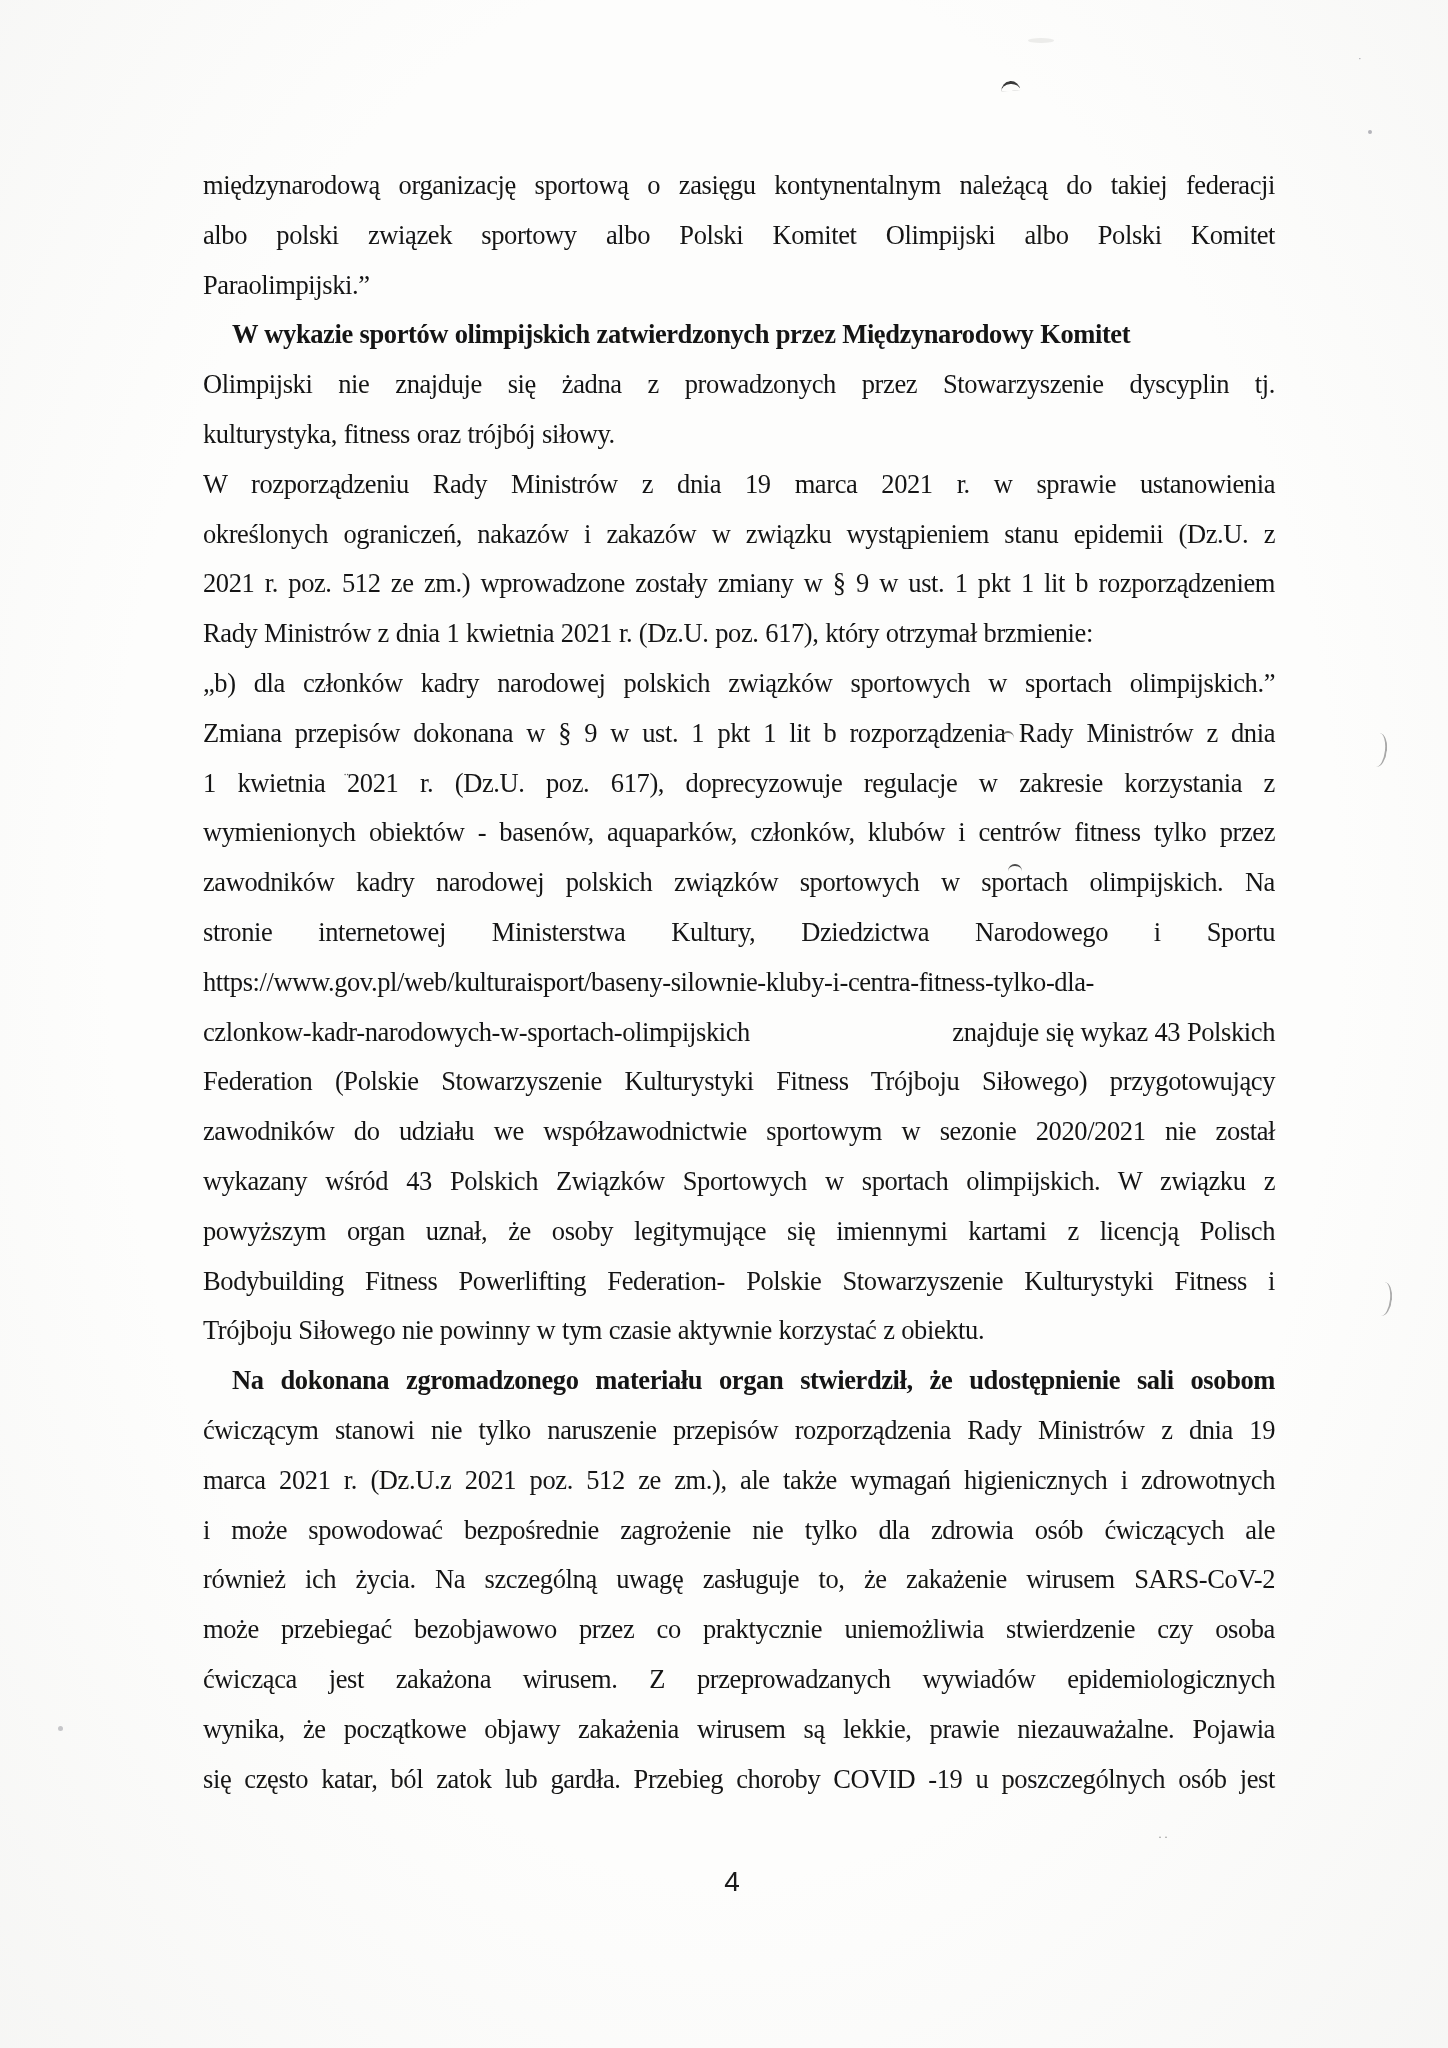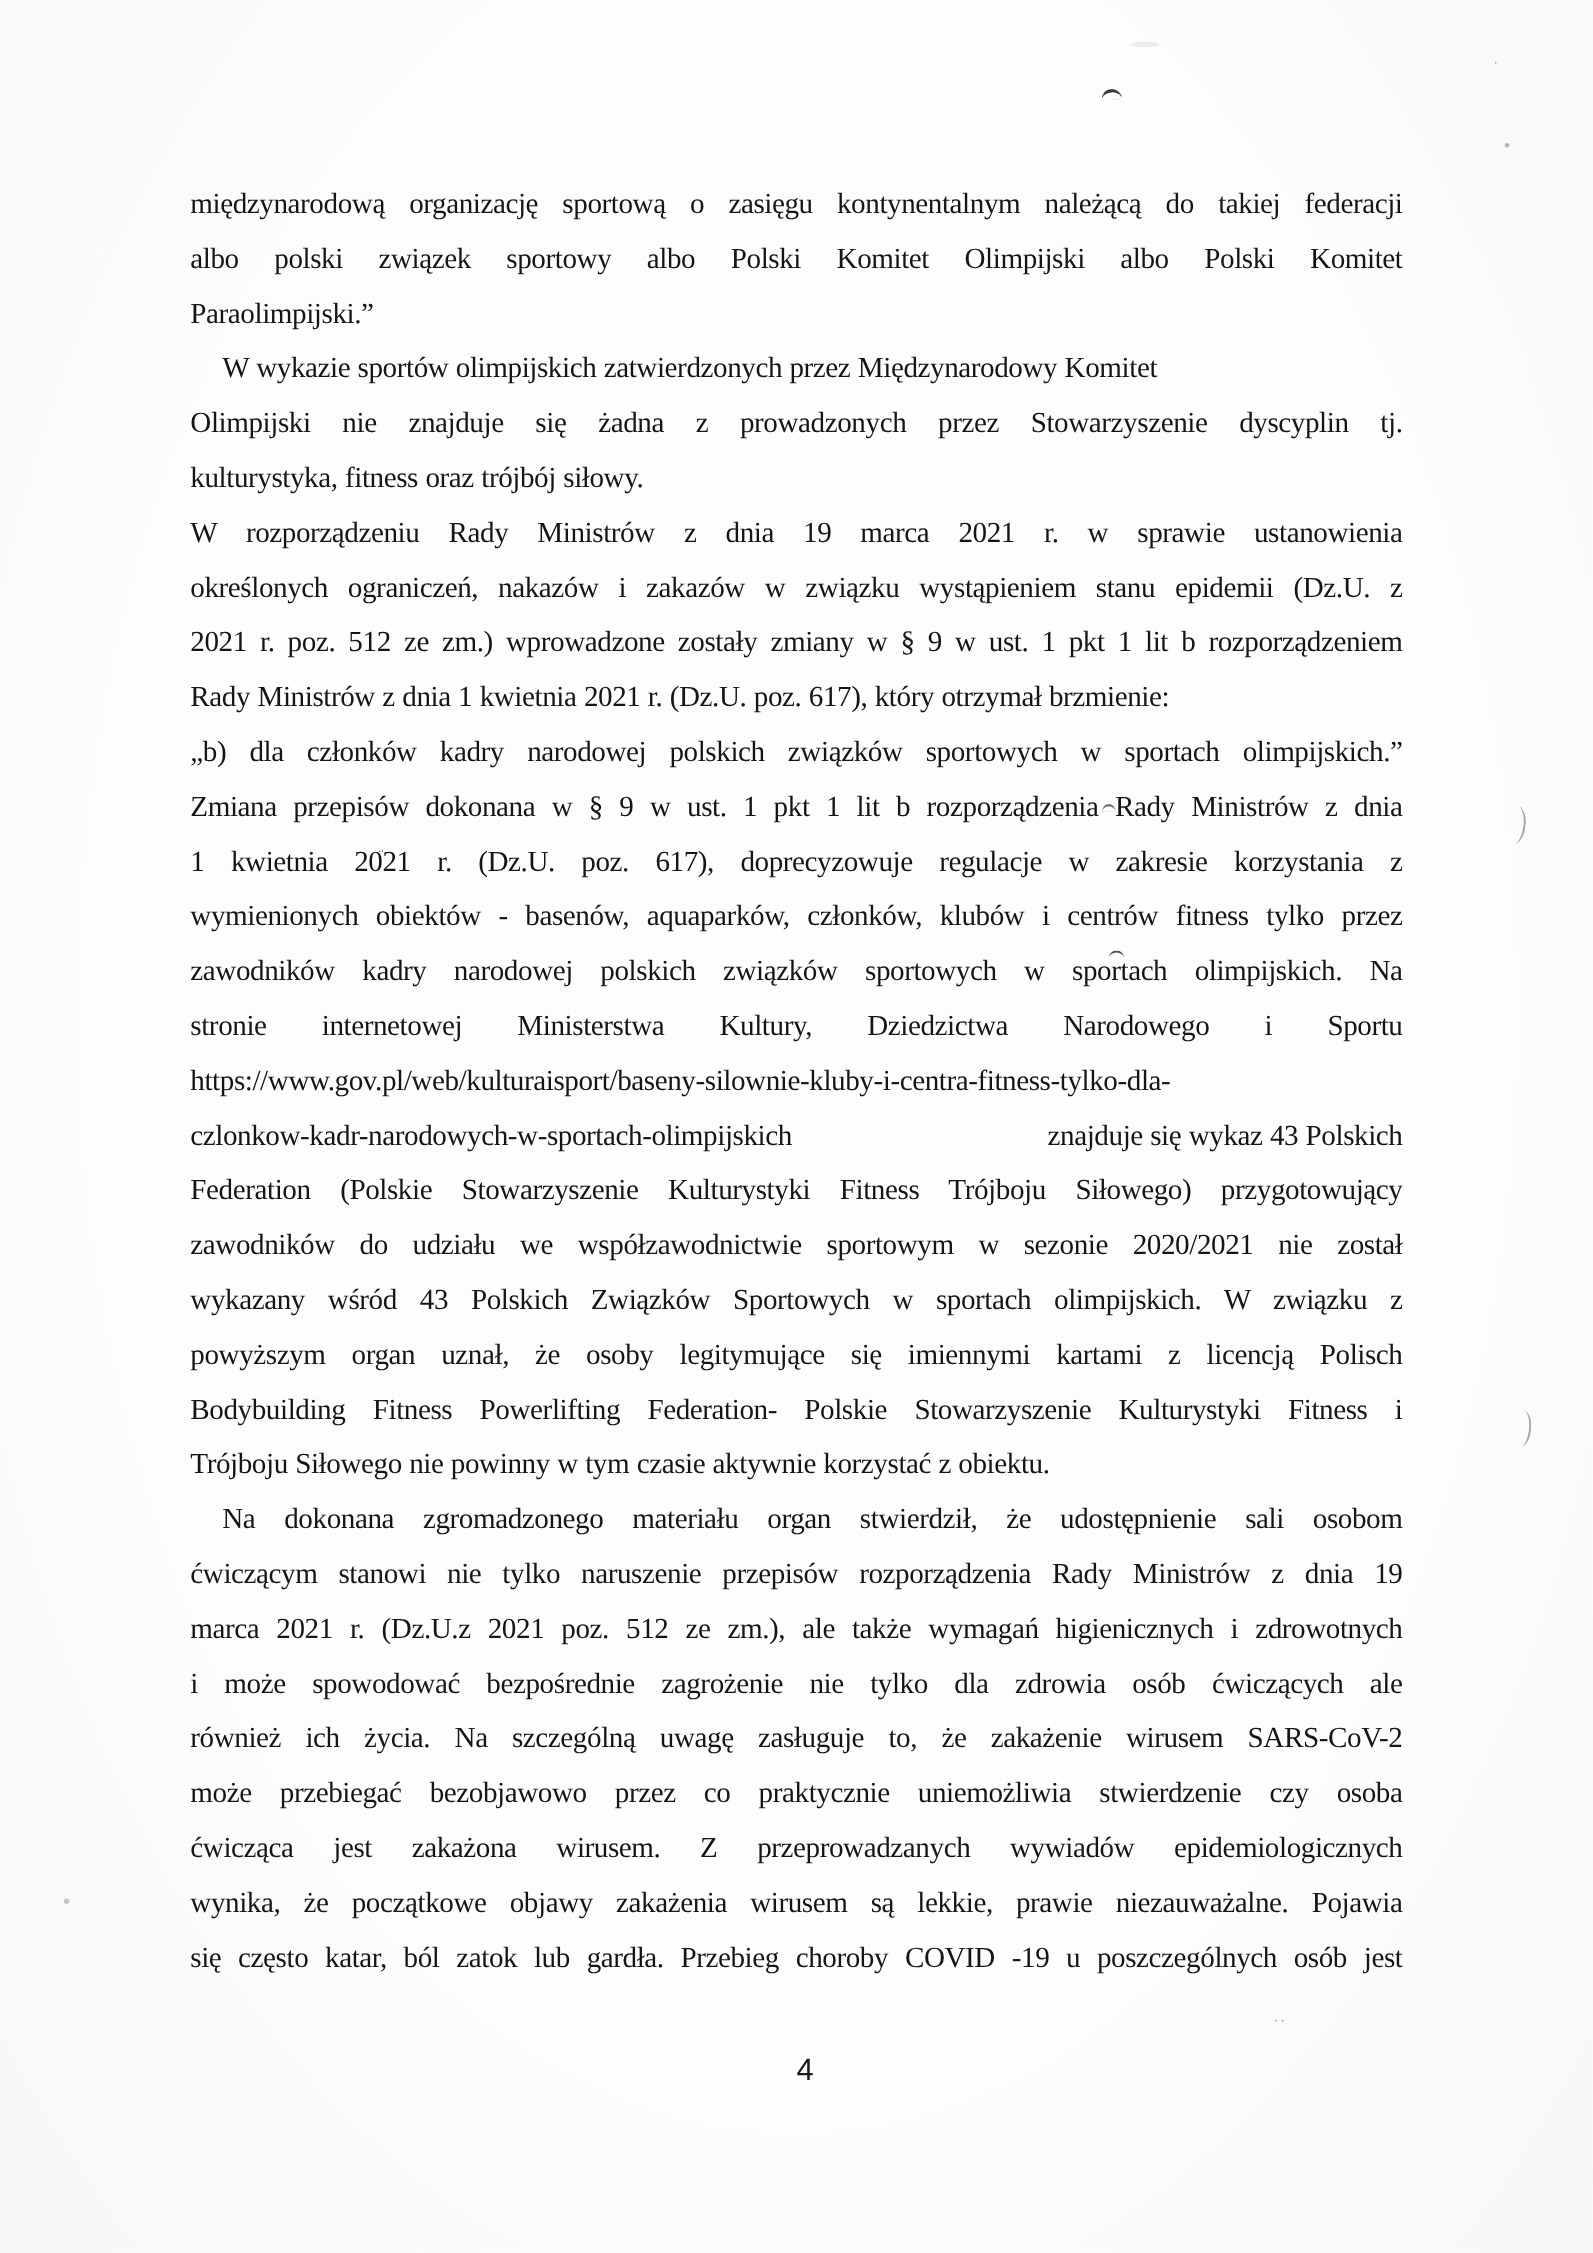--- a/index.html
+++ b/index.html
@@ -22,27 +22,28 @@
     left:173px; top:161px; width:1102px;
     font-size:26.5px;
     line-height:49.8px;
     letter-spacing:-0.4px;
     word-spacing:0.5px;
   }
   .ln {
     white-space:nowrap;
     height:49.8px;
     text-align:left;
+    margin-left:30px;
   }
   .ln.j {
     text-align:justify;
     text-align-last:justify;
     text-justify:inter-word;
   }
-  .ln.ind { padding-left:29px; }
+  .ln.ind { padding-left:29px;font-weight:bold; }
   .ln.split {
     display:flex;
     justify-content:space-between;
     white-space:nowrap;
     gap:44px;
   }
   .u { text-underline-offset:4px; }
   .pagenum {
     position:absolute;
     top:1866px; left:179px; width:1106px;

